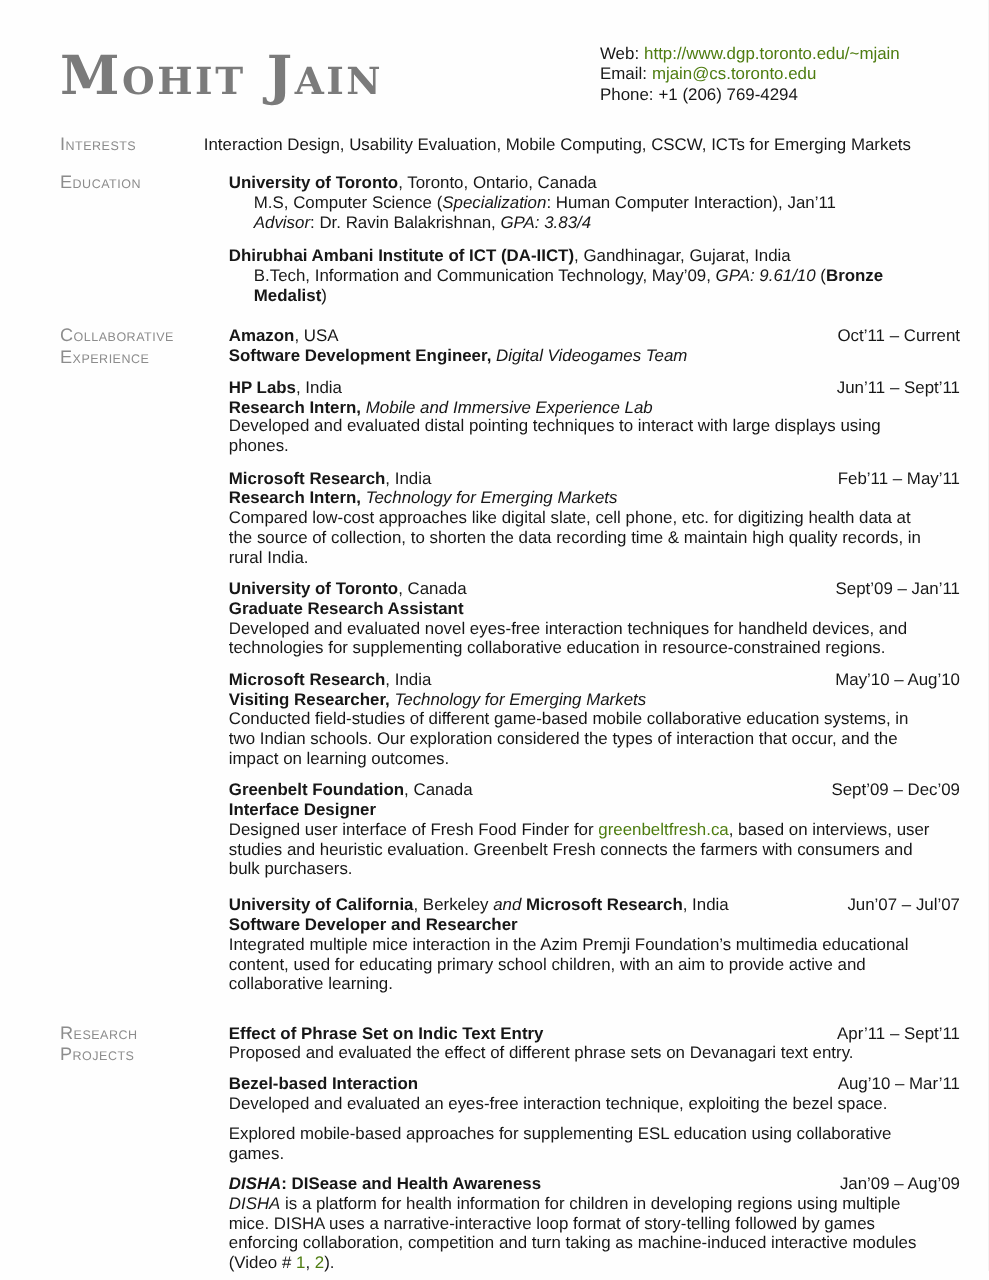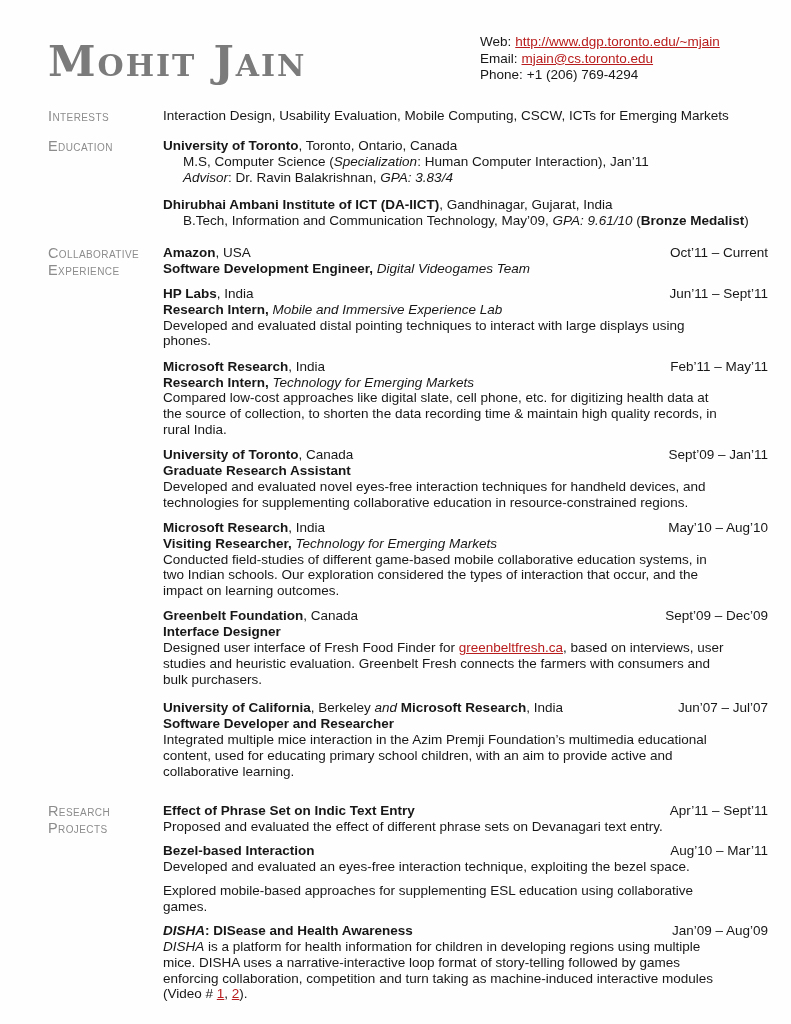--- a/index.html
+++ b/index.html
@@ -3,38 +3,38 @@
 <meta charset="utf-8">
 <style>
   html,body { margin:0; padding:0; background:#e8e8e8; }
   .page {
     width:791px; height:1024px; margin:0 auto; background:#fefefe;
     box-sizing:border-box; padding:30px 23px 0 48px;
     font-family:"Liberation Sans","DejaVu Sans",sans-serif;
     font-size:13.5px; line-height:15.8px; color:#171717;
     overflow:hidden; position:relative;
   }
-  .header-row { display:flex; justify-content:space-between; align-items:center; margin-bottom:24px; }
+  .header-row { display:flex; justify-content:space-between; align-items:flex-end; margin-bottom:24px; }
   .name {
     font-family:"DejaVu Serif","Liberation Serif",serif;
     font-variant:small-caps; font-weight:700;
     font-size:43px; line-height:46px; color:#7b7b7b; letter-spacing:2px; margin-top:8px;
   }
   .contact { width:288px; font-size:13.5px; line-height:16.5px; padding-top:4px; }
   .contact-line { white-space:nowrap; }
   .lbl { margin-right:4px; }
-  a.link { color:#b91c1c; text-decoration:underline; cursor:pointer; }
+  a.link { color:#4d7c0f; cursor:pointer; }
   .row { display:flex; margin-bottom:13px;justify-content:space-between; }
   .side { width:115px; flex-shrink:0; }
   .sec-label {
     font-variant:small-caps; color:#8c8c8c; font-size:14.5px;
     line-height:17px; letter-spacing:0.4px; max-width:106px;
   }
   .content { flex:1; min-width:0; }
-  .entry { margin-bottom:10px; }
+  .entry { margin-bottom:10px;margin-left:20px; }
   .entry:last-child { margin-bottom:0; }
   .ehead { display:flex; justify-content:space-between; }
   .date { white-space:nowrap; padding-left:8px; }
   .b { font-weight:700; }
   .i { font-style:italic; }
   .bi { font-weight:700; font-style:italic; }
   .indent { padding-left:20px; }
   .desc { max-width:566px; }
   .row-experience .entry { margin-bottom:9.5px; }
   .row-projects .entry { margin-bottom:8.5px; }

